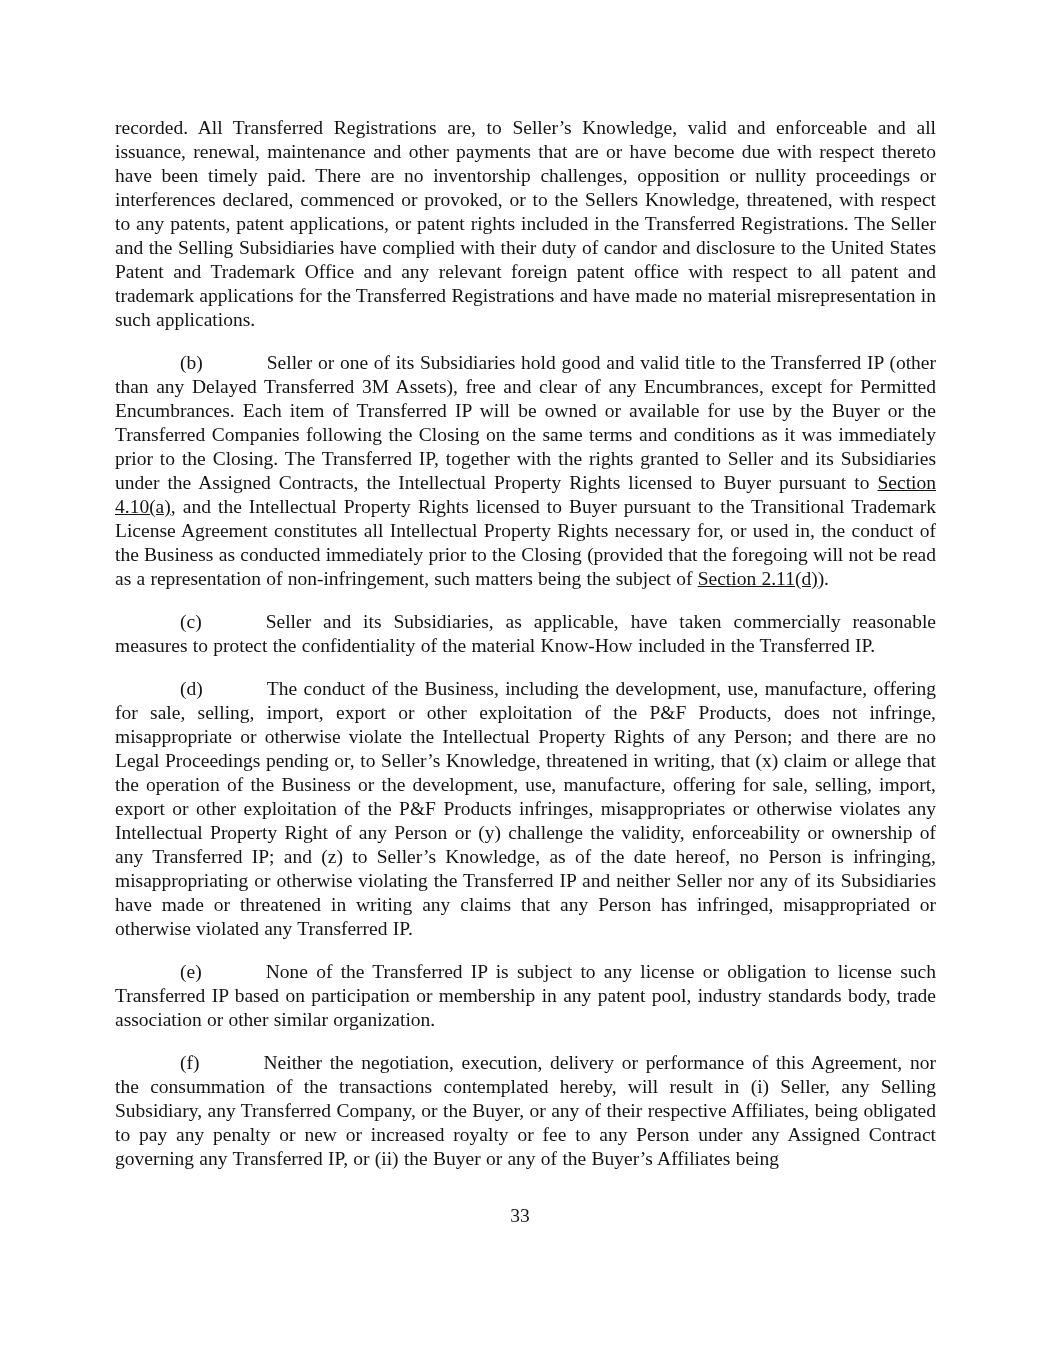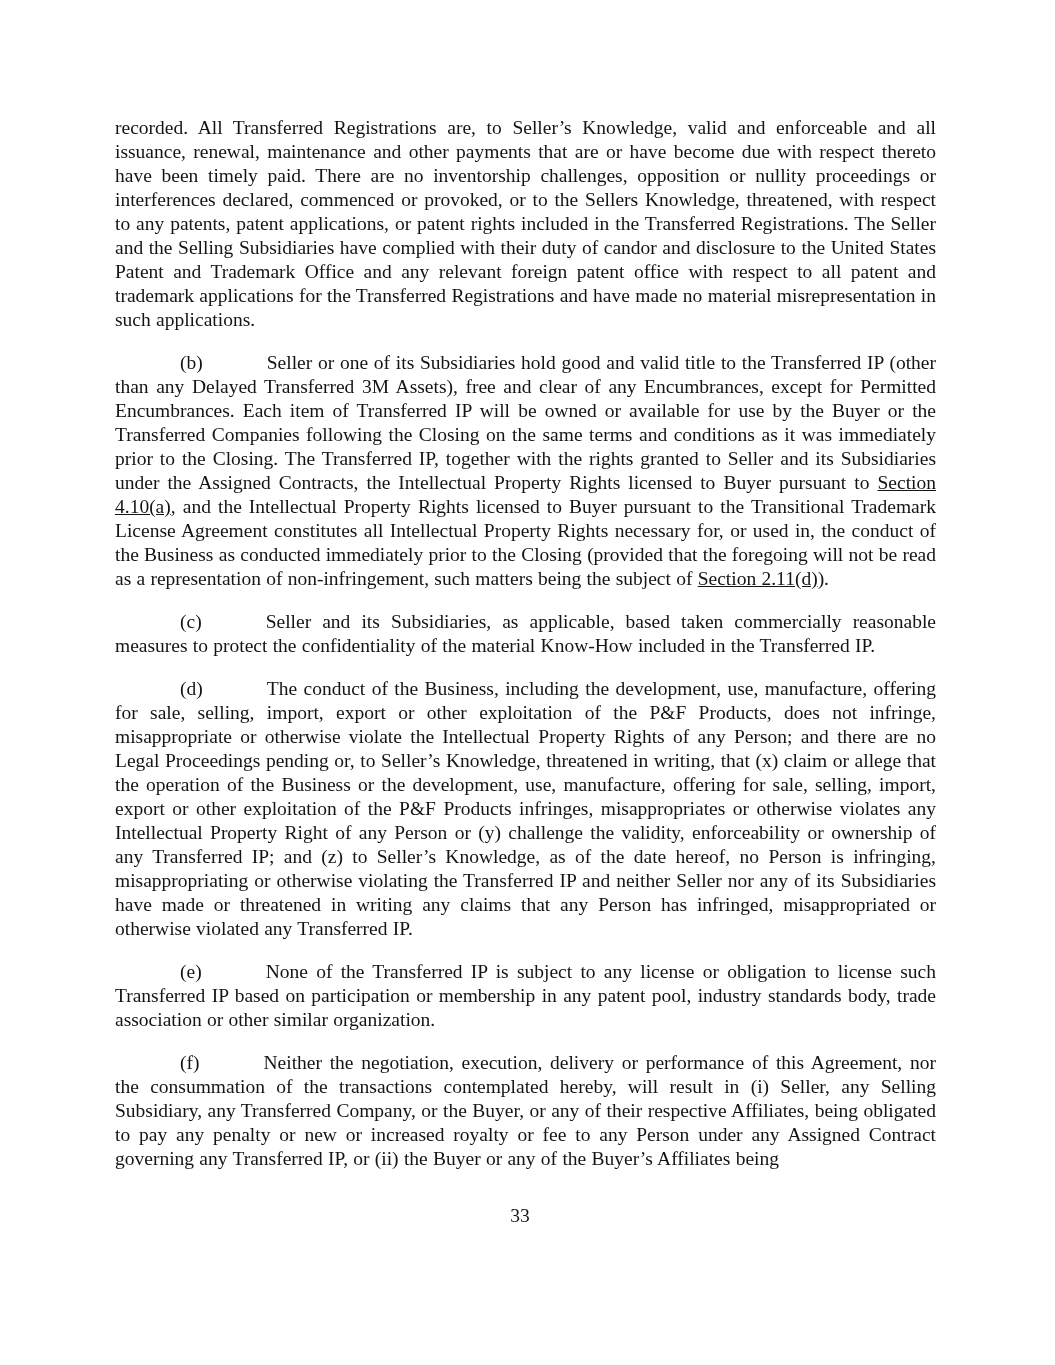--- a/index.html
+++ b/index.html
@@ -52,21 +52,21 @@
 </head>
 <body>
 
 <div class="page">
   <div class="content">
 
     <p class="para">recorded. All Transferred Registrations are, to Seller’s Knowledge, valid and enforceable and all issuance, renewal, maintenance and other payments that are or have become due with respect thereto have been timely paid. There are no inventorship challenges, opposition or nullity proceedings or interferences declared, commenced or provoked, or to the Sellers Knowledge, threatened, with respect to any patents, patent applications, or patent rights included in the Transferred Registrations. The Seller and the Selling Subsidiaries have complied with their duty of candor and disclosure to the United States Patent and Trademark Office and any relevant foreign patent office with respect to all patent and trademark applications for the Transferred Registrations and have made no material misrepresentation in such applications.</p>
 
     <p class="para indent"><span>(b)</span><span class="tab"></span><span>Seller or one of its Subsidiaries hold good and valid title to the Transferred IP (other than any Delayed Transferred 3M Assets), free and clear of any Encumbrances, except for Permitted Encumbrances. Each item of Transferred IP will be owned or available for use by the Buyer or the Transferred Companies following the Closing on the same terms and conditions as it was immediately prior to the Closing. The Transferred IP, together with the rights granted to Seller and its Subsidiaries under the Assigned Contracts, the Intellectual Property Rights licensed to Buyer pursuant to </span><span class="u">Section 4.10(a)</span><span>, and the Intellectual Property Rights licensed to Buyer pursuant to the Transitional Trademark License Agreement constitutes all Intellectual Property Rights necessary for, or used in, the conduct of the Business as conducted immediately prior to the Closing (provided that the foregoing will not be read as a representation of non-infringement, such matters being the subject of </span><span class="u">Section 2.11(d)</span><span>).</span></p>
 
-    <p class="para indent"><span>(c)</span><span class="tab"></span><span>Seller and its Subsidiaries, as applicable, based taken commercially reasonable measures to protect the confidentiality of the material Know-How included in the Transferred IP.</span></p>
+    <p class="para indent"><span>(c)</span><span class="tab"></span><span>Seller and its Subsidiaries, as applicable, have taken commercially reasonable measures to protect the confidentiality of the material Know-How included in the Transferred IP.</span></p>
 
     <p class="para indent"><span>(d)</span><span class="tab"></span><span>The conduct of the Business, including the development, use, manufacture, offering for sale, selling, import, export or other exploitation of the P&amp;F Products, does not infringe, misappropriate or otherwise violate the Intellectual Property Rights of any Person; and there are no Legal Proceedings pending or, to Seller’s Knowledge, threatened in writing, that (x) claim or allege that the operation of the Business or the development, use, manufacture, offering for sale, selling, import, export or other exploitation of the P&amp;F Products infringes, misappropriates or otherwise violates any Intellectual Property Right of any Person or (y) challenge the validity, enforceability or ownership of any Transferred IP; and (z) to Seller’s Knowledge, as of the date hereof, no Person is infringing, misappropriating or otherwise violating the Transferred IP and neither Seller nor any of its Subsidiaries have made or threatened in writing any claims that any Person has infringed, misappropriated or otherwise violated any Transferred IP.</span></p>
 
     <p class="para indent"><span>(e)</span><span class="tab"></span><span>None of the Transferred IP is subject to any license or obligation to license such Transferred IP based on participation or membership in any patent pool, industry standards body, trade association or other similar organization.</span></p>
 
     <p class="para indent"><span>(f)</span><span class="tab"></span><span>Neither the negotiation, execution, delivery or performance of this Agreement, nor the consummation of the transactions contemplated hereby, will result in (i) Seller, any Selling Subsidiary, any Transferred Company, or the Buyer, or any of their respective Affiliates, being obligated to pay any penalty or new or increased royalty or fee to any Person under any Assigned Contract governing any Transferred IP, or (ii) the Buyer or any of the Buyer’s Affiliates being</span></p>
 
   </div>
 
   <div class="page-number">33</div>

